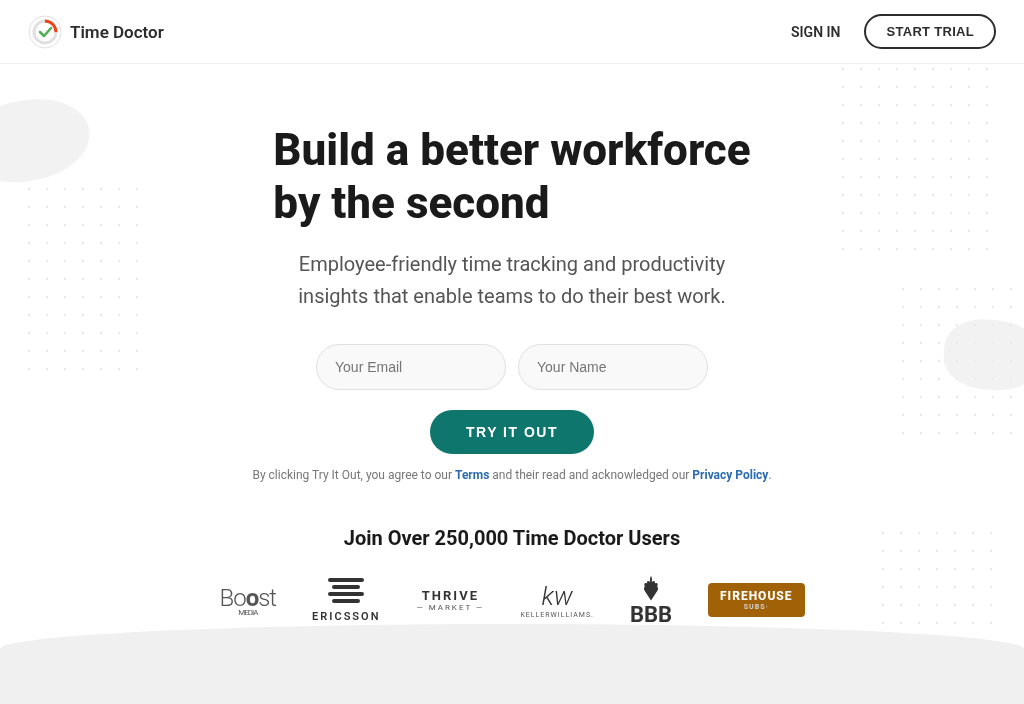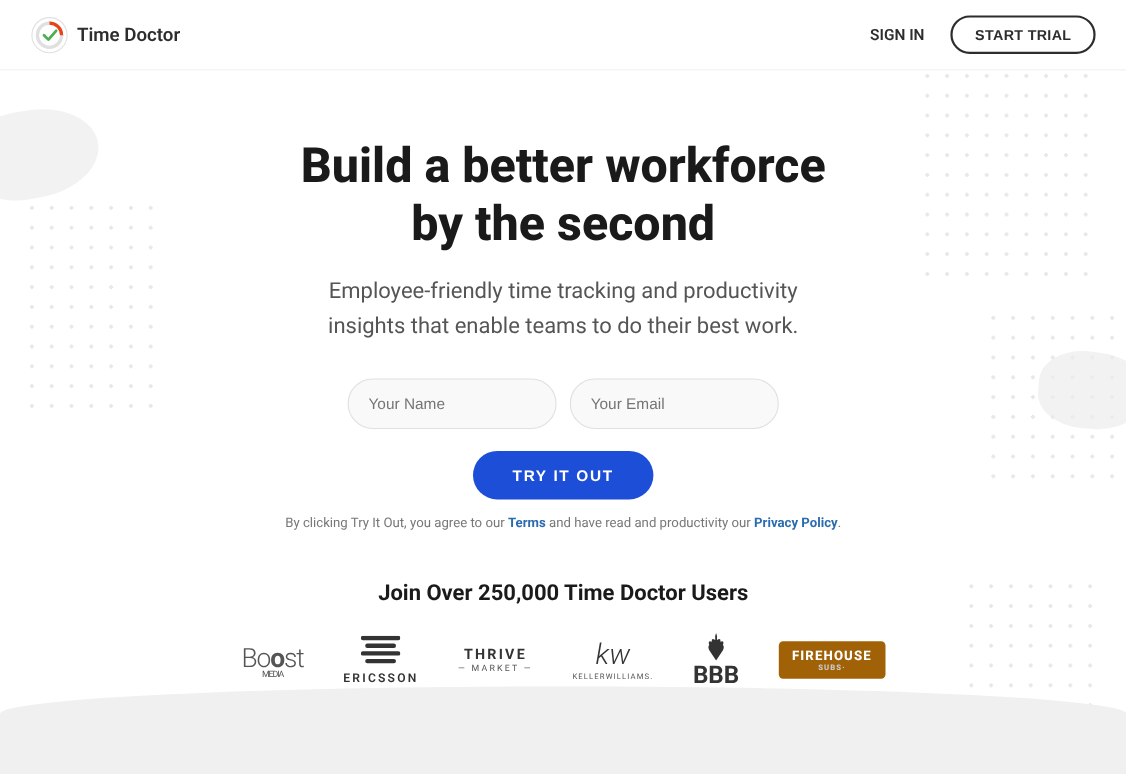--- a/index.html
+++ b/index.html
@@ -149,21 +149,20 @@
       display: flex;
       flex-direction: column;
       align-items: center;
       padding-top: 60px;
     }
 
     .headline {
       font-size: 44px;
       font-weight: 800;
       color: #1a1a1a;
-      text-align: center;
       line-height: 1.2;
       max-width: 600px;
     }
 
     .subheadline {
       font-size: 20px;
       color: #555;
       text-align: center;
       max-width: 440px;
       margin-top: 18px;
@@ -209,21 +208,21 @@
       top: 50%;
       transform: translateY(-50%);
       color: #999;
       cursor: pointer;
       font-size: 16px;
     }
 
     .try-btn {
       display: block;
       margin-top: 20px;
-      background: #1d4ed8;
+      background: #0f766e;
       color: #fff;
       font-size: 14px;
       font-weight: 700;
       letter-spacing: 1.5px;
       border: none;
       border-radius: 25px;
       padding: 14px 36px;
       cursor: pointer;
       text-transform: uppercase;
     }
@@ -318,28 +317,28 @@
 
 <main>
   <h1 class="headline">
     <span>Build a better workforce</span><br>
     <span>by the second</span>
   </h1>
 
   <p class="subheadline">Employee-friendly time tracking and productivity insights that enable teams to do their best work.</p>
 
   <div class="form-row">
+    <input type="email" class="form-input" placeholder="Your Email" style="">
     <input type="text" class="form-input" placeholder="Your Name" style="">
-    <input type="email" class="form-input" placeholder="Your Email" style="">
   </div>
 
   <button class="try-btn">TRY IT OUT</button>
 
   <p class="terms-text">
-    <span>By clicking Try It Out, you agree to our </span><a href="#">Terms</a><span> and have read and productivity our </span><a href="#">Privacy Policy</a><span>.</span>
+    <span>By clicking Try It Out, you agree to our </span><a href="#">Terms</a><span> and their read and acknowledged our </span><a href="#">Privacy Policy</a><span>.</span>
   </p>
 </main>
 
 <div class="social-section">
   <h2 class="social-title">Join Over 250,000 Time Doctor Users</h2>
   <div class="logos-row">
 
     <div class="brand-logo">
       <div class="brand-boost">
         Bo<span>o</span>st

